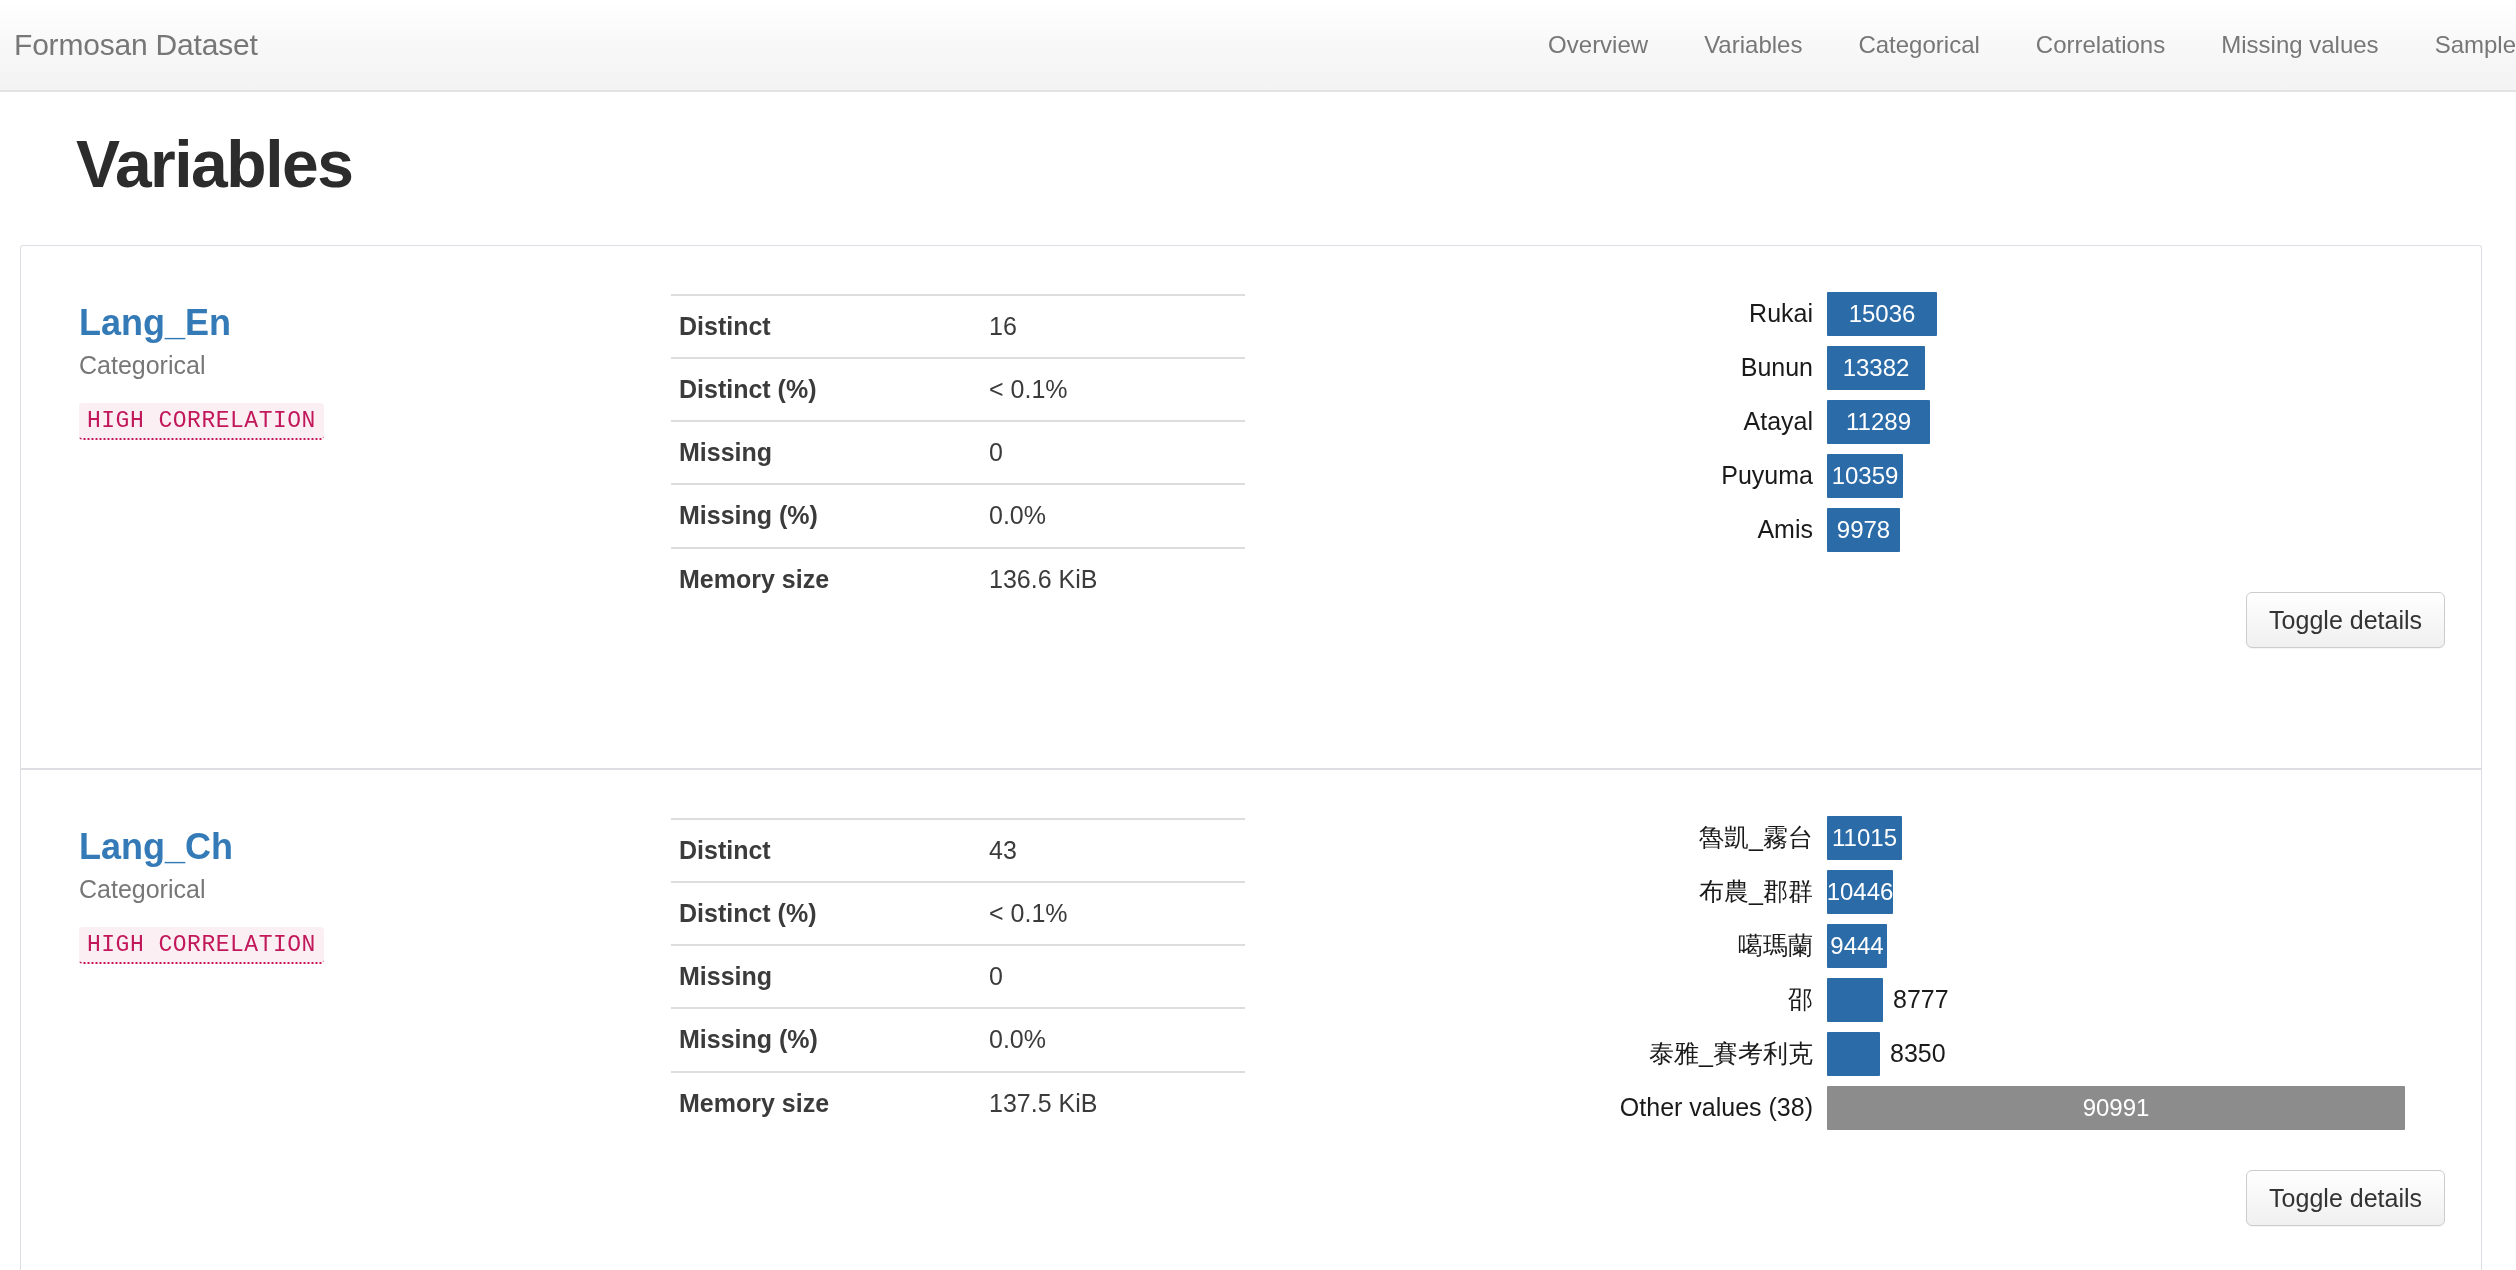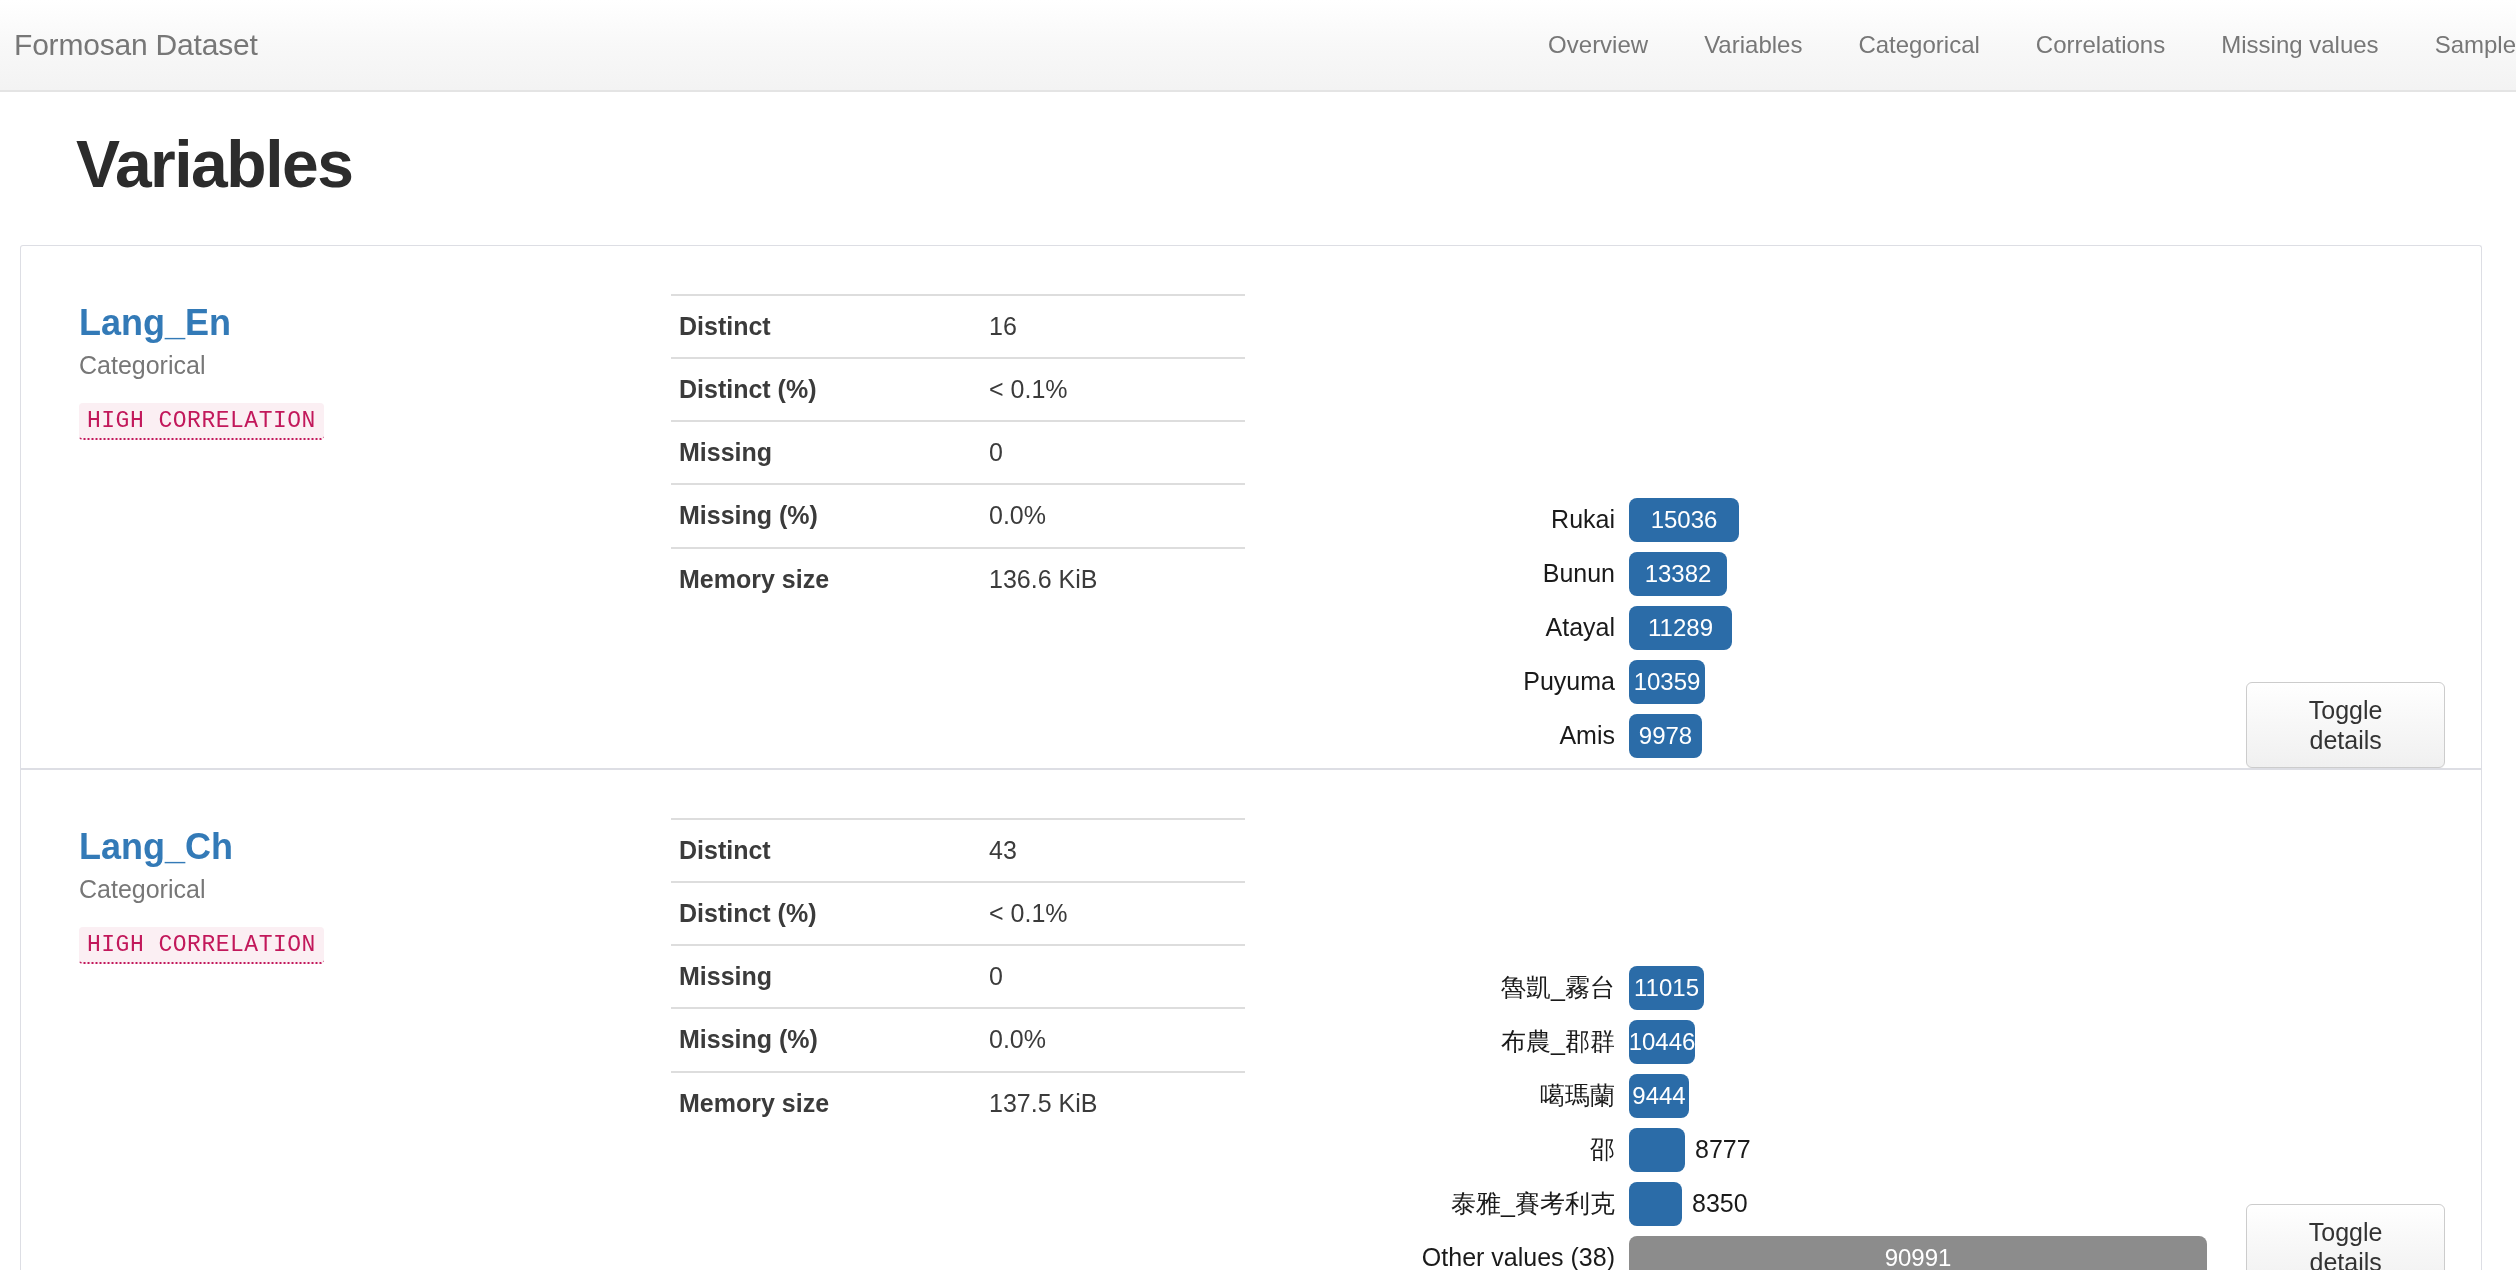--- a/index.html
+++ b/index.html
@@ -124,22 +124,22 @@
   .stats-table tr:last-child td { border-bottom: none; }
   .stats-table td.k { font-weight: 700; width: 310px; }
   .stats-table td.v { font-weight: 400; }
 
   
   .chart-col {
     flex: 1;
     padding-top: 8px;
     padding-right: 36px;
     display: flex;
+    flex-direction: column;
     align-items: flex-end;
-    justify-content: flex-end;
   }
   .chart {
     width: 896px;
   }
   .bar-row {
     display: flex;
     align-items: center;
     height: 44px;
     margin-bottom: 10px;
   }
@@ -154,21 +154,21 @@
     line-height: 1.1;
   }
   .bar-wrap {
     flex: 1;
     display: flex;
     align-items: center;
     height: 44px;
   }
   .bar {
     height: 44px;
-    border-radius: 8px;
+    border-radius: 1px;
     display: flex;
     align-items: center;
     justify-content: center;
     color: #ffffff;
     font-size: 24px;
     white-space: nowrap;
     line-height: 1;
   }
   .bar.blue  { background: #2b6ca8; }
   .bar.gray  { background: #8c8c8c; }

